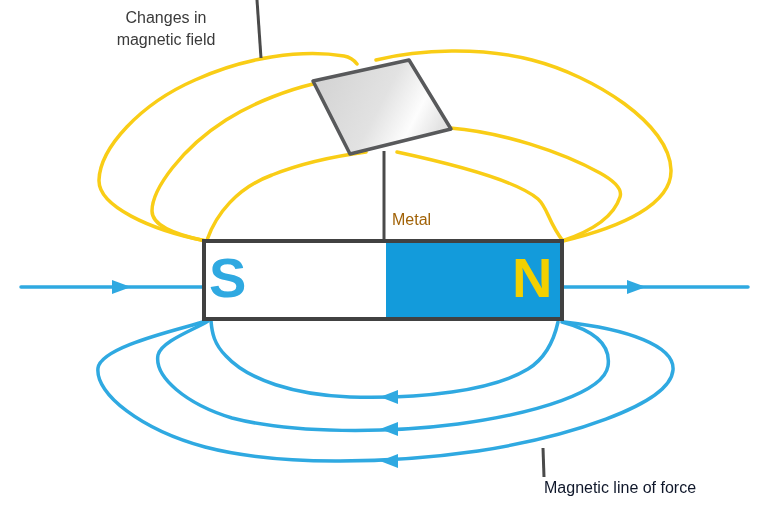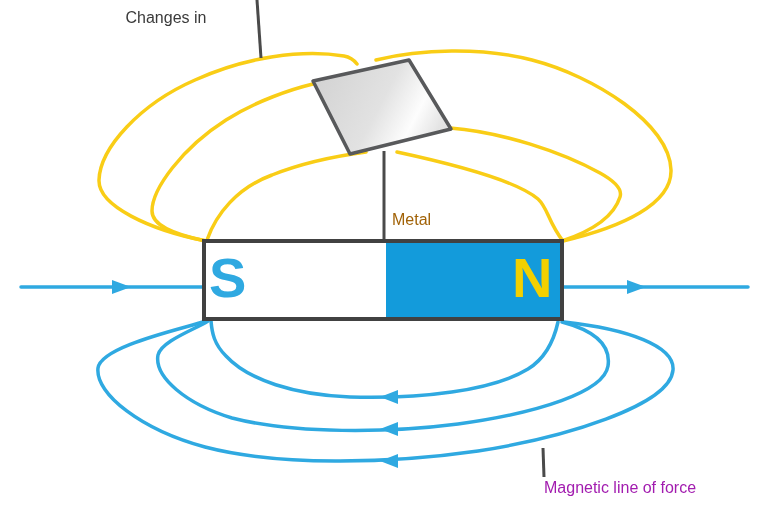--- a/index.html
+++ b/index.html
@@ -91,23 +91,24 @@
 
     <g>
       <rect x="204" y="241" width="358" height="78" fill="#ffffff"></rect>
       <rect x="386" y="243" width="175" height="74" fill="#139BDB"></rect>
       <rect x="204" y="241" width="358" height="78" fill="none" stroke-width="4" stroke="#414141"></rect>
     </g>
   </svg>
 
   <div class="label label-center" style="left: 86px; top: 7px; width: 160px; color: rgb(58, 58, 58);">
     <div>Changes in</div>
+    <div>magnetic field</div>
   </div>
 
   <div class="label" style="left: 392px; top: 209px; color: #a16207;">Metal</div>
 
-  <div class="label" style="left: 544px; top: 477px; color: #a21caf;">Magnetic line of force</div>
+  <div class="label" style="left: 544px; top: 477px; color: #0f172a;">Magnetic line of force</div>
 
   <div class="pole-letter" style="left: 209px; top: 250px; color: rgb(47, 169, 225);">S</div>
 
   <div class="pole-letter" style="left: 512px; top: 250px; color: rgb(242, 208, 0);">N</div>
 
 </div>
 
 </body></html>

